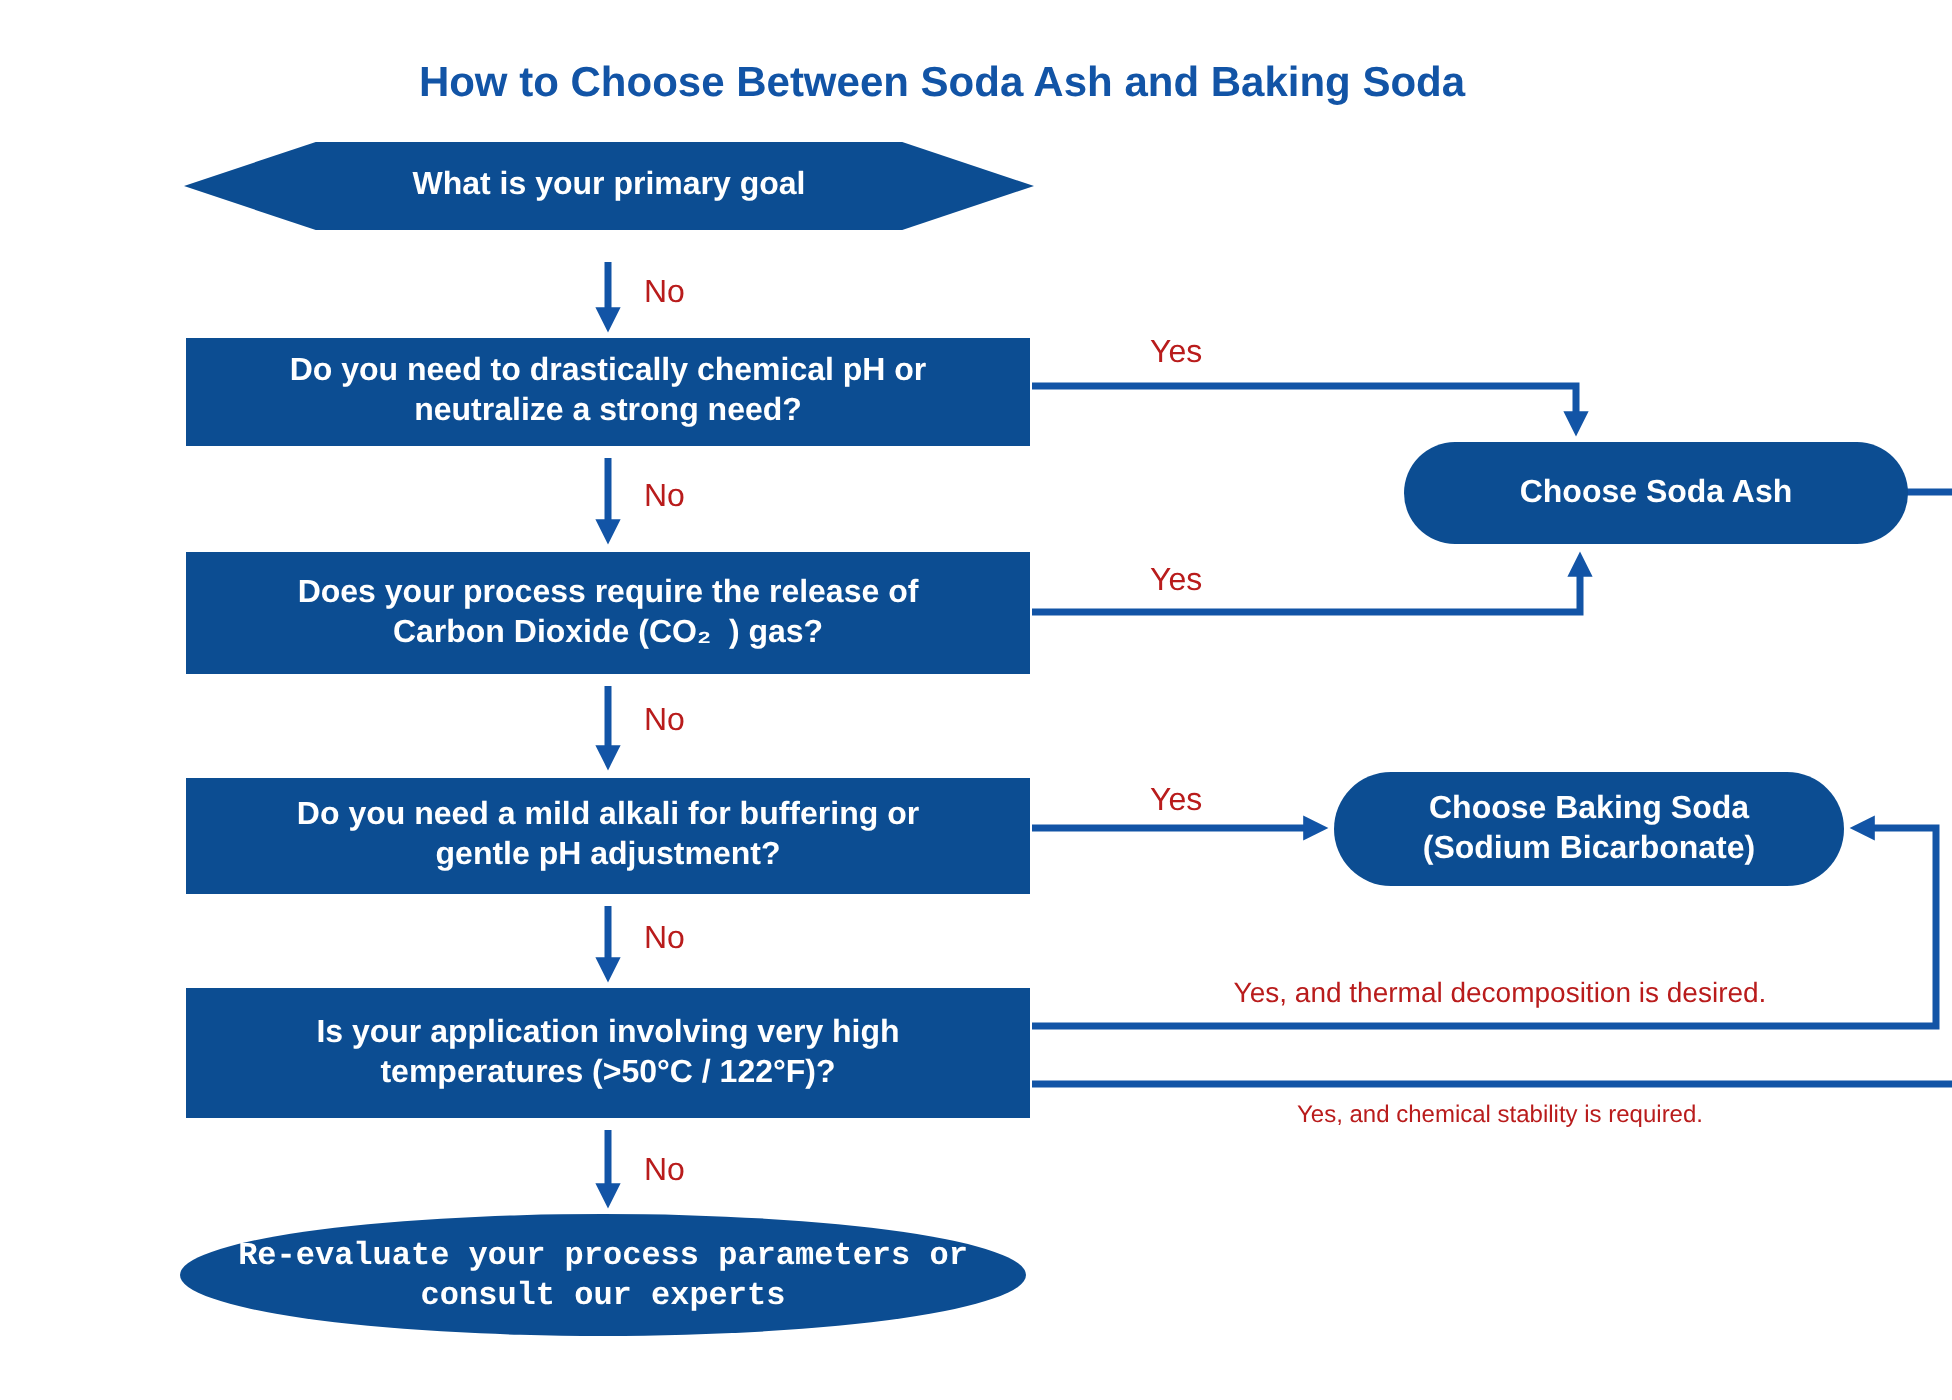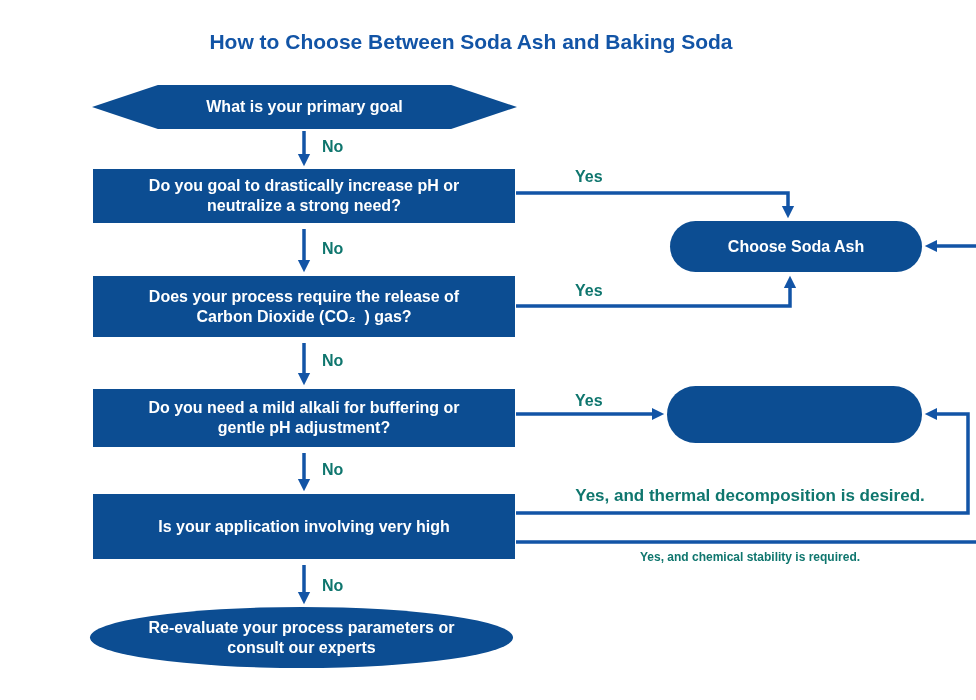--- a/index.html
+++ b/index.html
@@ -26,50 +26,50 @@
     background: #0C4D92;
     color: #ffffff;
     font-size: 16px; font-weight: bold;
     display: flex; flex-direction: column;
     align-items: center; justify-content: center;
     text-align: center;
     line-height: 20px;
   }
   .node span { display: block; }
   .hexagon {
-    left: 52px; top: 85px; width: 425px; height: 44px;
+    left: 52px; top: 71px; width: 425px; height: 44px;
     clip-path: polygon(0% 50%, 15.5% 0%, 84.5% 0%, 100% 50%, 84.5% 100%, 15.5% 100%);
   }
   .q1 { left: 53px; top: 169px; width: 422px; height: 54px; }
   .q2 { left: 53px; top: 276px; width: 422px; height: 61px; }
   .q3 { left: 53px; top: 389px; width: 422px; height: 58px; }
   .q4 { left: 53px; top: 494px; width: 422px; height: 65px; justify-content: center; }
-  .pill-soda   { left: 630px; top: 221px; width: 252px; height: 51px; border-radius: 26px; align-items: center; }
+  .pill-soda   { left: 662px; top: 221px; width: 252px; height: 51px; border-radius: 26px; align-items: center; }
   .pill-baking { left: 627px; top: 386px; width: 255px; height: 57px; border-radius: 29px; }
-  .ellipse-end { left: 50px;  top: 607px; width: 423px; height: 61px; border-radius: 50%; }
+  .ellipse-end { left: 50px;  top: 607px; width: 423px; height: 61px; border-radius: 50%; font-family: Liberation Mono, monospace; }
   .connectors {
     position: absolute; left: 0; top: 0;
     width: 976px; height: 700px;
   }
   .lbl {
     position: absolute;
-    font-size: 16px; font-weight: bold;
-    color: #0f766e;
+    font-size: 16px; font-weight: normal;
+    color: #b91c1c;
     line-height: 20px;
     white-space: nowrap;
   }
   .lbl-no-1 { left: 282px; top: 137px; }
   .lbl-no-2 { left: 282px; top: 239px; }
   .lbl-no-3 { left: 282px; top: 351px; }
   .lbl-no-4 { left: 282px; top: 460px; }
   .lbl-no-5 { left: 282px; top: 576px; }
   .lbl-yes-1 { left: 535px; top: 167px; }
   .lbl-yes-2 { left: 535px; top: 281px; }
   .lbl-yes-3 { left: 535px; top: 391px; }
-  .lbl-thermal   { left: 710px; top: 486px; transform: translateX(-50%); font-size: 17px; }
+  .lbl-thermal   { left: 710px; top: 486px; transform: translateX(-50%); font-size: 14px; }
   .lbl-stability { left: 710px; top: 547px; transform: translateX(-50%); font-size: 12px; }
 </style>
 </head>
 <body>
 
 <div class="canvas">
 
   <div class="title">How to Choose Between Soda Ash and Baking Soda</div>
 
   <svg class="connectors" viewBox="0 0 976 700" xmlns="http://www.w3.org/2000/svg">
@@ -90,43 +90,46 @@
       <path d="M476,513 H928 V414 H889" marker-end="url(#arr)"></path>
       <path d="M476,542 H957 V246 H889" marker-end="url(#arr)"></path>
     </g>
   </svg>
 
   <div class="node hexagon">
     <span>What is your primary goal</span>
   </div>
 
   <div class="node q1">
-    <span>Do you goal to drastically increase pH or</span>
+    <span>Do you need to drastically chemical pH or</span>
     <span>neutralize a strong need?</span>
   </div>
 
   <div class="node q2">
     <span>Does your process require the release of</span>
     <span>Carbon Dioxide (CO₂&nbsp; ) gas?</span>
   </div>
 
   <div class="node q3">
     <span>Do you need a mild alkali for buffering or</span>
     <span>gentle pH adjustment?</span>
   </div>
 
   <div class="node q4">
     <span>Is your application involving very high</span>
+    <span>temperatures (&gt;50°C / 122°F)?</span>
   </div>
 
   <div class="node pill-soda">
     <span>Choose Soda Ash</span>
   </div>
 
   <div class="node pill-baking">
+    <span>Choose Baking Soda</span>
+    <span>(Sodium Bicarbonate)</span>
   </div>
 
   <div class="node ellipse-end">
     <span>Re-evaluate your process parameters or</span>
     <span>consult our experts</span>
   </div>
 
   <span class="lbl lbl-no-1">No</span>
   <span class="lbl lbl-no-2">No</span>
   <span class="lbl lbl-no-3">No</span>

